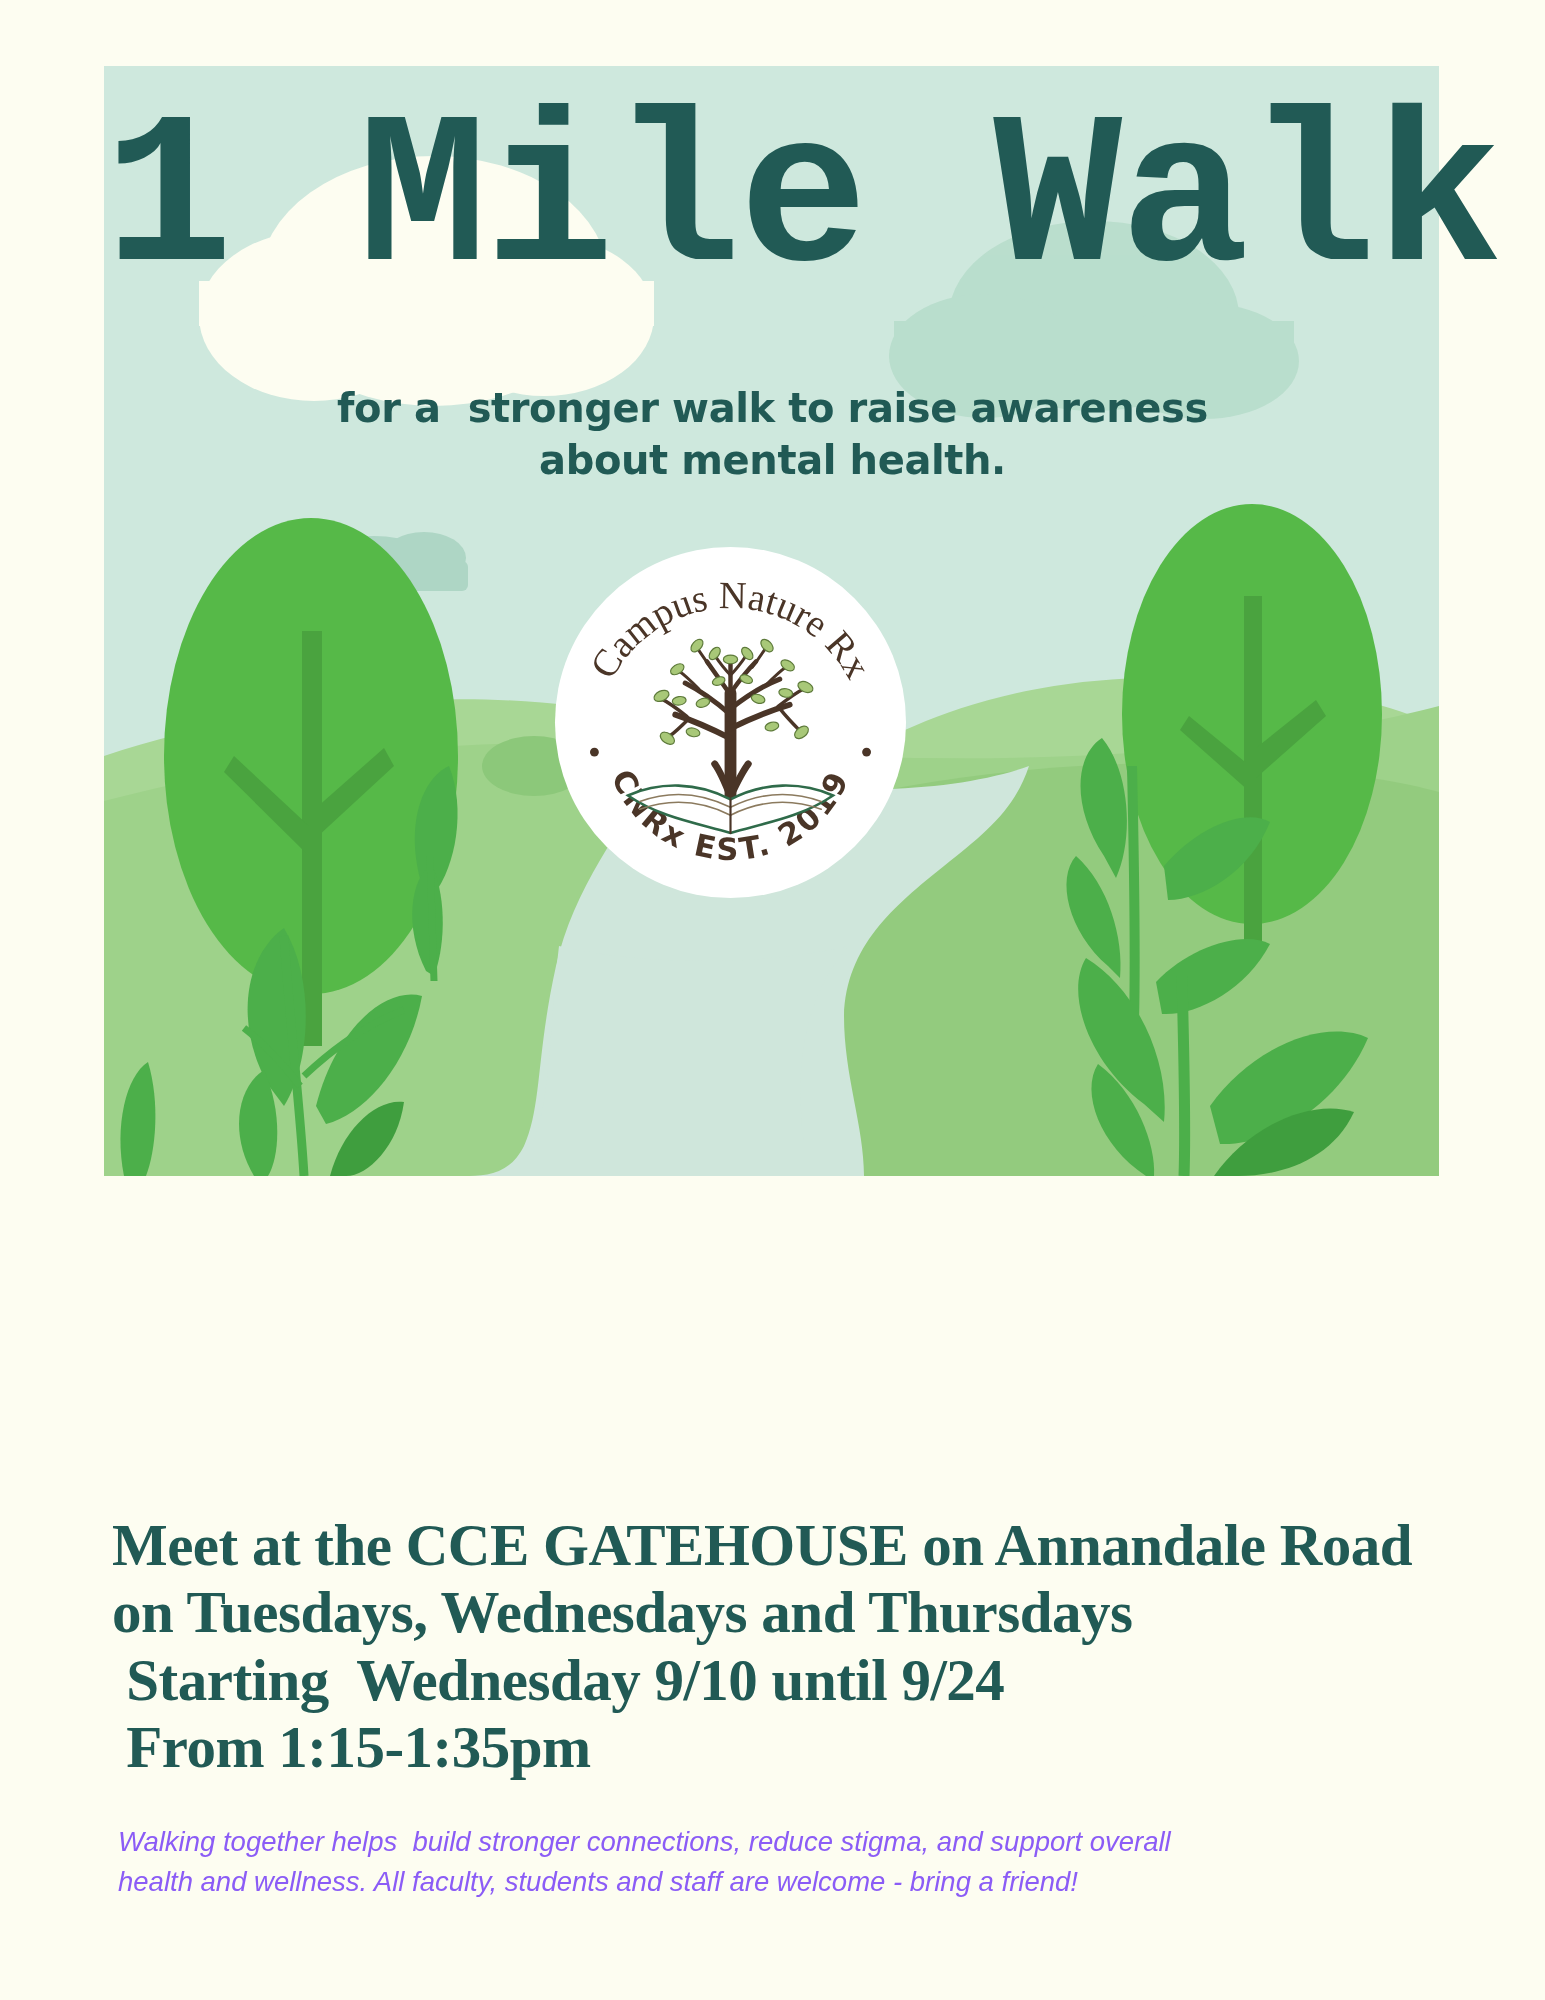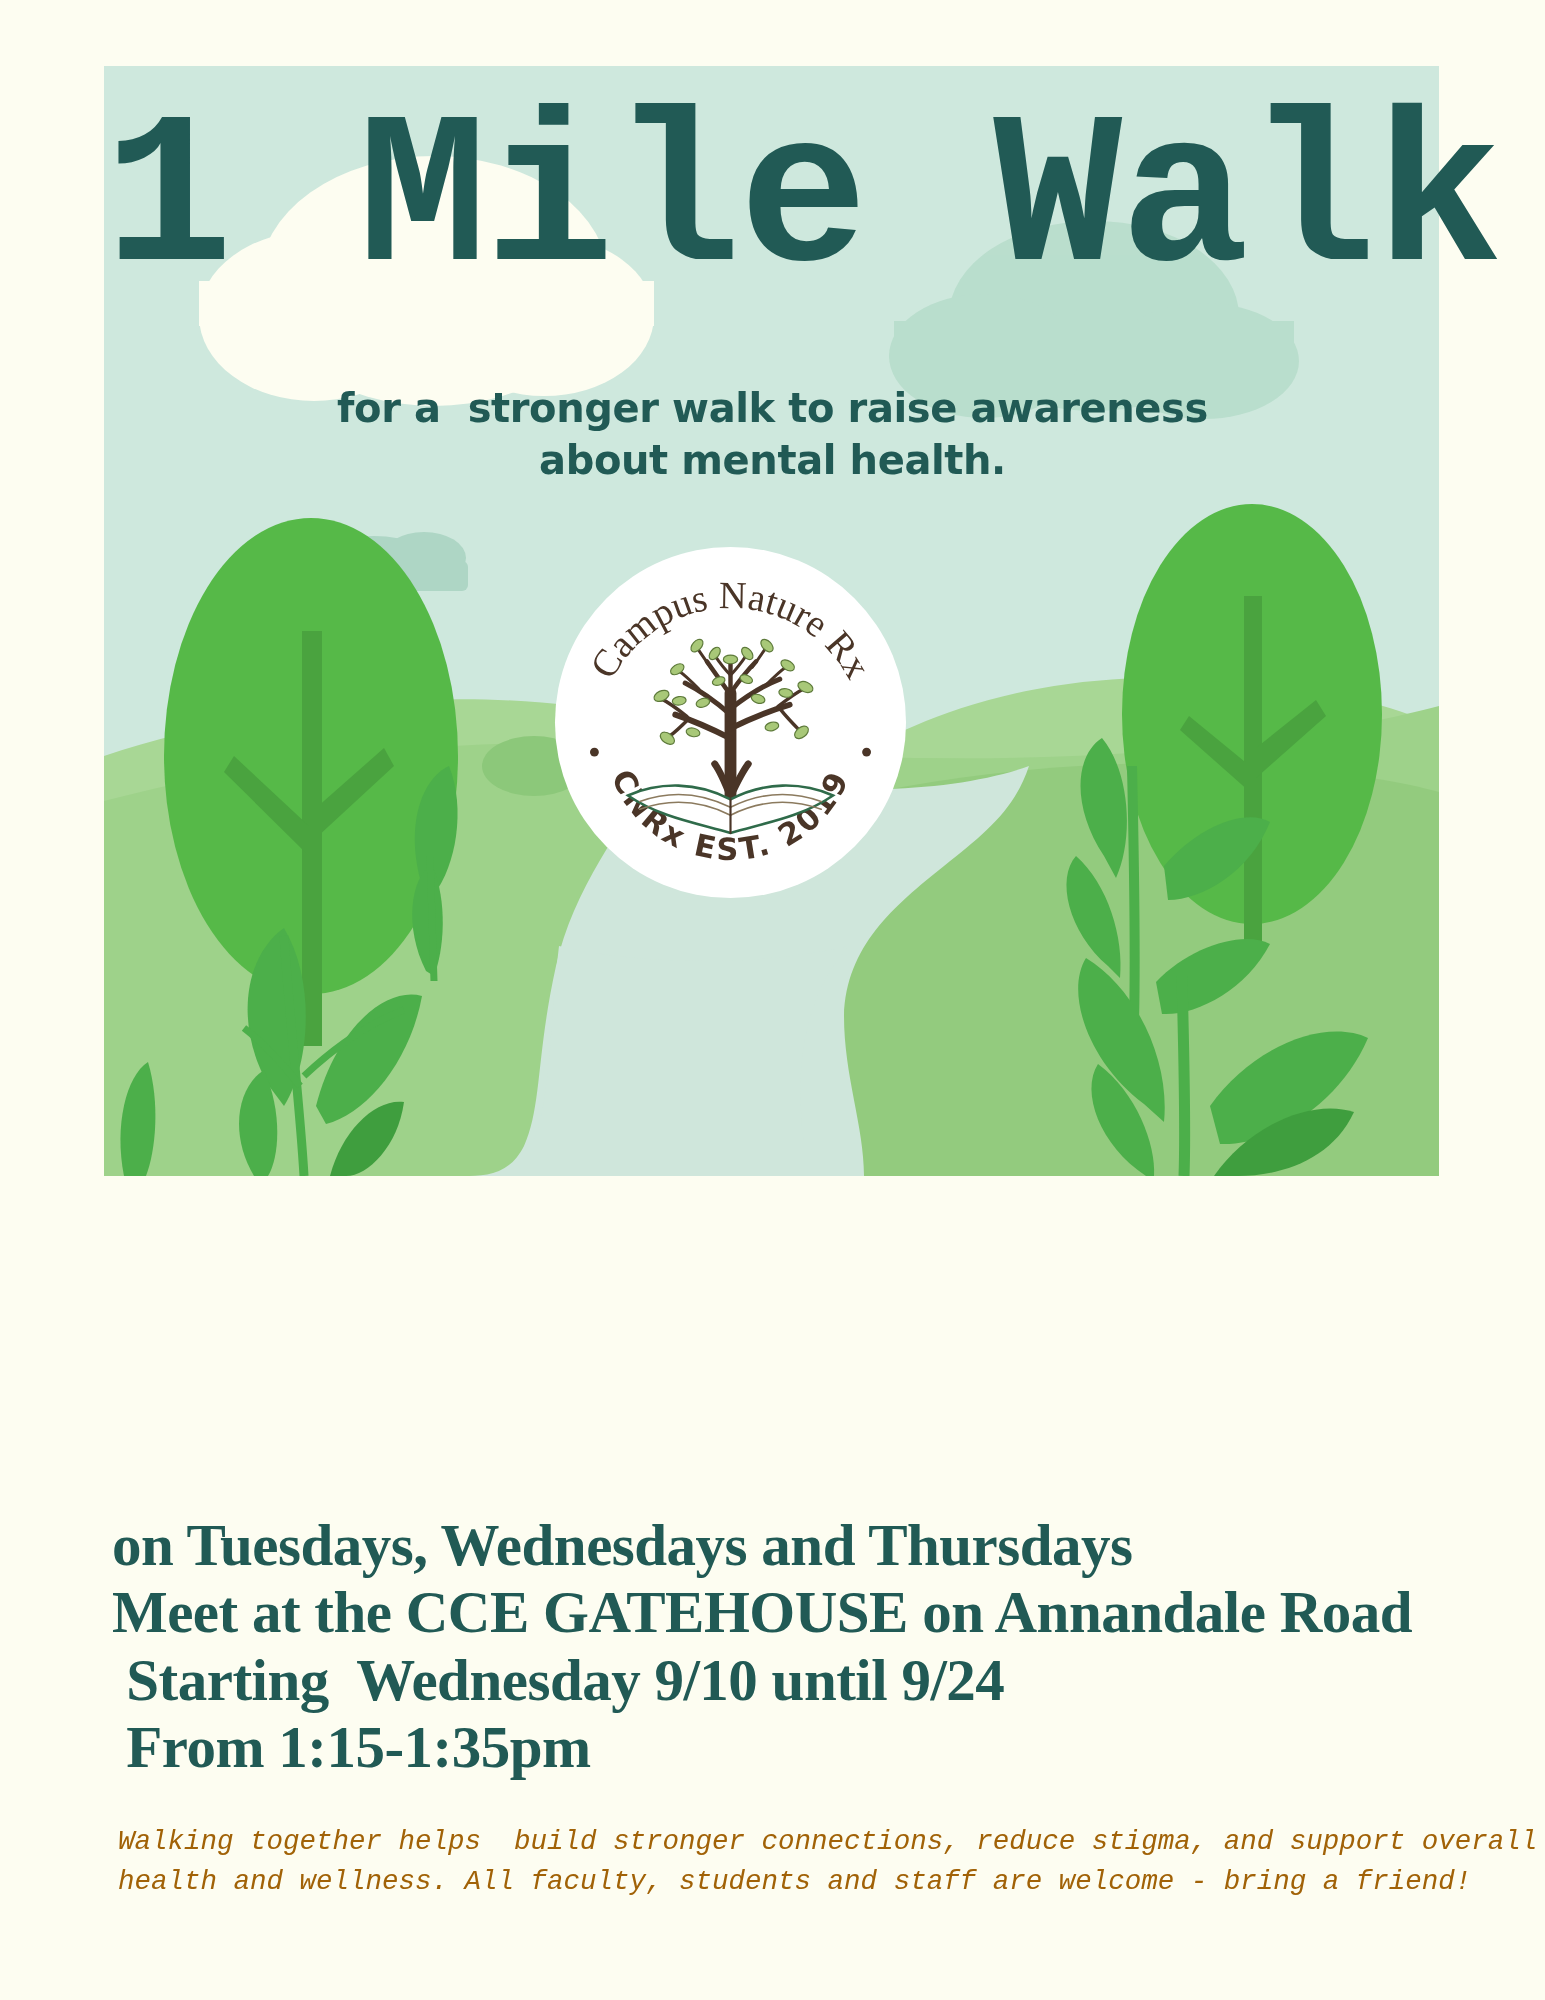--- a/index.html
+++ b/index.html
@@ -75,25 +75,25 @@
     letter-spacing:-0.5px;
     color:#215a55;
     z-index:6;
   }
   .details div{white-space:pre;}
 
   .note{
     position:absolute;
     left:118px;top:1822px;
     width:1340px;
-    font-family:Liberation Mono, monospace;
+    font-family:Liberation Sans, sans-serif;
     font-style:italic;
     font-size:27.5px;
     line-height:1.45;
-    color:#a16207;
+    color:#8b5cf6;
     z-index:6;
   }
   .note div{white-space:pre;}
 </style>
 </head>
 <body>
 
 <div class="poster">
 
   <div class="illus">
@@ -274,22 +274,22 @@
         <path d="M180 266 C 148 250 116 250 88 260" stroke="#8b7a5e" stroke-width="1.6"></path>
         <path d="M180 274 C 148 258 116 258 88 268" stroke="#8b7a5e" stroke-width="1.6"></path>
         <path d="M180 266 C 212 250 244 250 272 260" stroke="#8b7a5e" stroke-width="1.6"></path>
         <path d="M180 274 C 212 258 244 258 272 268" stroke="#8b7a5e" stroke-width="1.6"></path>
         <path d="M180 258 L180 292" stroke="#4a3527" stroke-width="2.2"></path>
       </g>
     </svg>
   </div>
 
   <div class="details">
+    <div>Meet at the CCE GATEHOUSE on Annandale Road</div>
     <div>on Tuesdays, Wednesdays and Thursdays</div>
-    <div>Meet at the CCE GATEHOUSE on Annandale Road</div>
     <div> Starting  Wednesday 9/10 until 9/24</div>
     <div> From 1:15-1:35pm</div>
   </div>
 
   <div class="note">
     <div>Walking together helps  build stronger connections, reduce stigma, and support overall</div>
     <div>health and wellness. All faculty, students and staff are welcome - bring a friend!</div>
   </div>
 
 </div>

